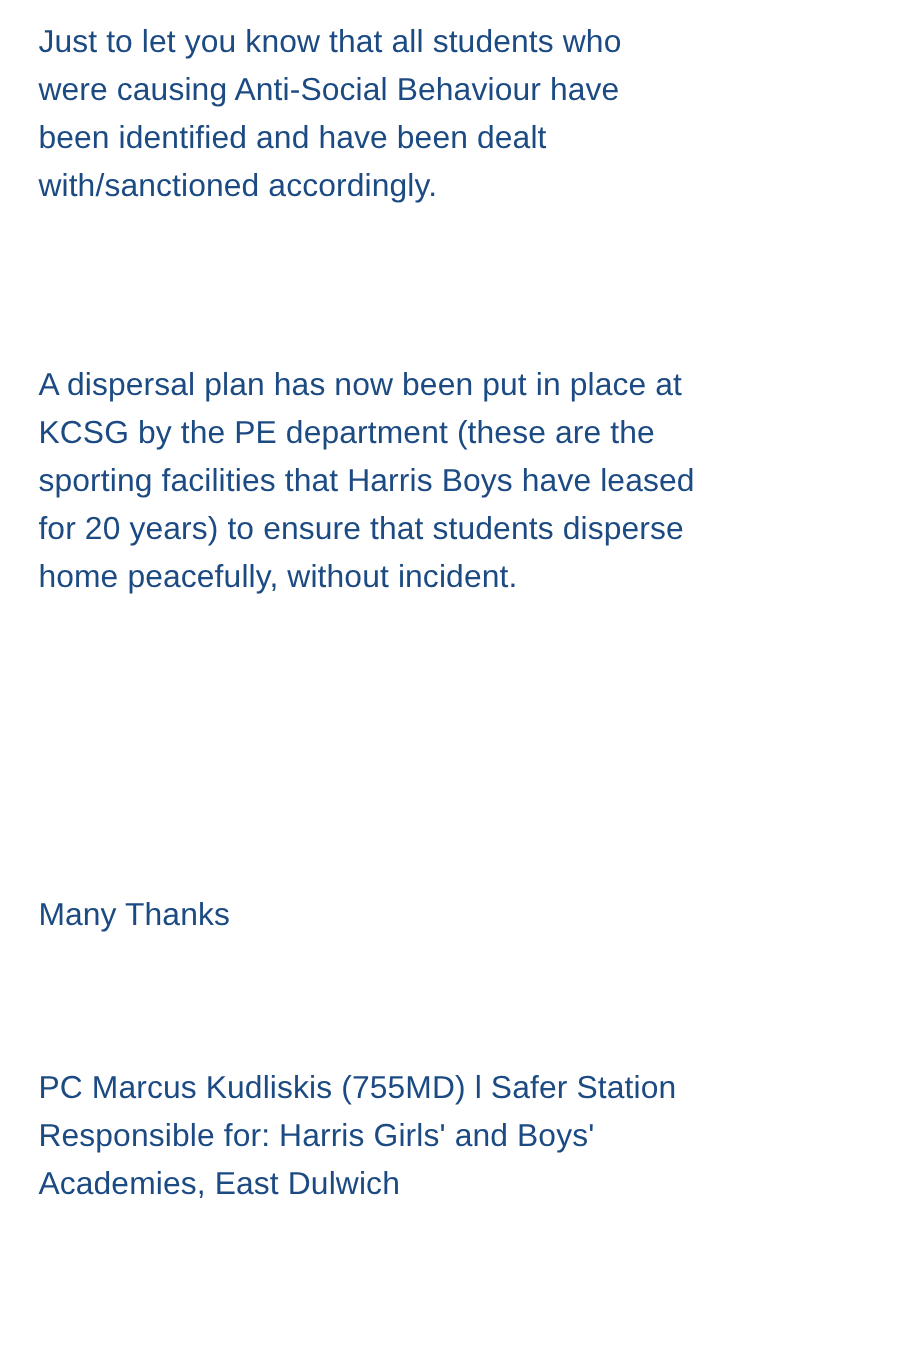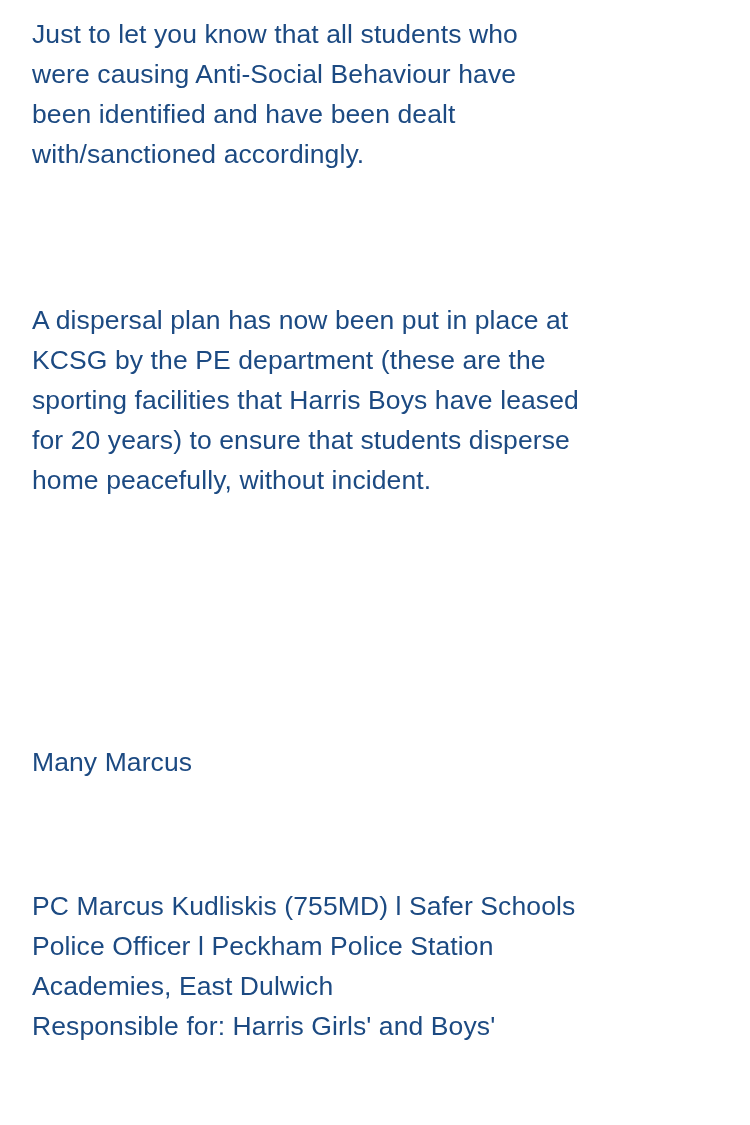--- a/index.html
+++ b/index.html
@@ -44,24 +44,23 @@
 
   <div class="gap-lg"></div>
 
   <p class="para">A dispersal plan has now been put in place at KCSG by the PE department (these are the sporting facilities that Harris Boys have leased for 20 years) to ensure that students disperse home peacefully, without incident.</p>
 
   <div class="gap-md"></div>
 
 
   <div class="gap-sm"></div>
 
-  <p class="para">Many Marcus</p>
+  <p class="para">Many Thanks</p>
 
   <div class="gap-xs"></div>
 
   <div class="signature">
-    <p class="para">PC Marcus Kudliskis (755MD) l Safer Schools</p>
-    <p class="para">Police Officer l Peckham Police Station</p>
+    <p class="para">PC Marcus Kudliskis (755MD) l Safer Station</p>
+    <p class="para">Responsible for: Harris Girls' and Boys'</p>
     <p class="para">Academies, East Dulwich</p>
-    <p class="para">Responsible for: Harris Girls' and Boys'</p>
   </div>
 
 </div>
 
 </body></html>

